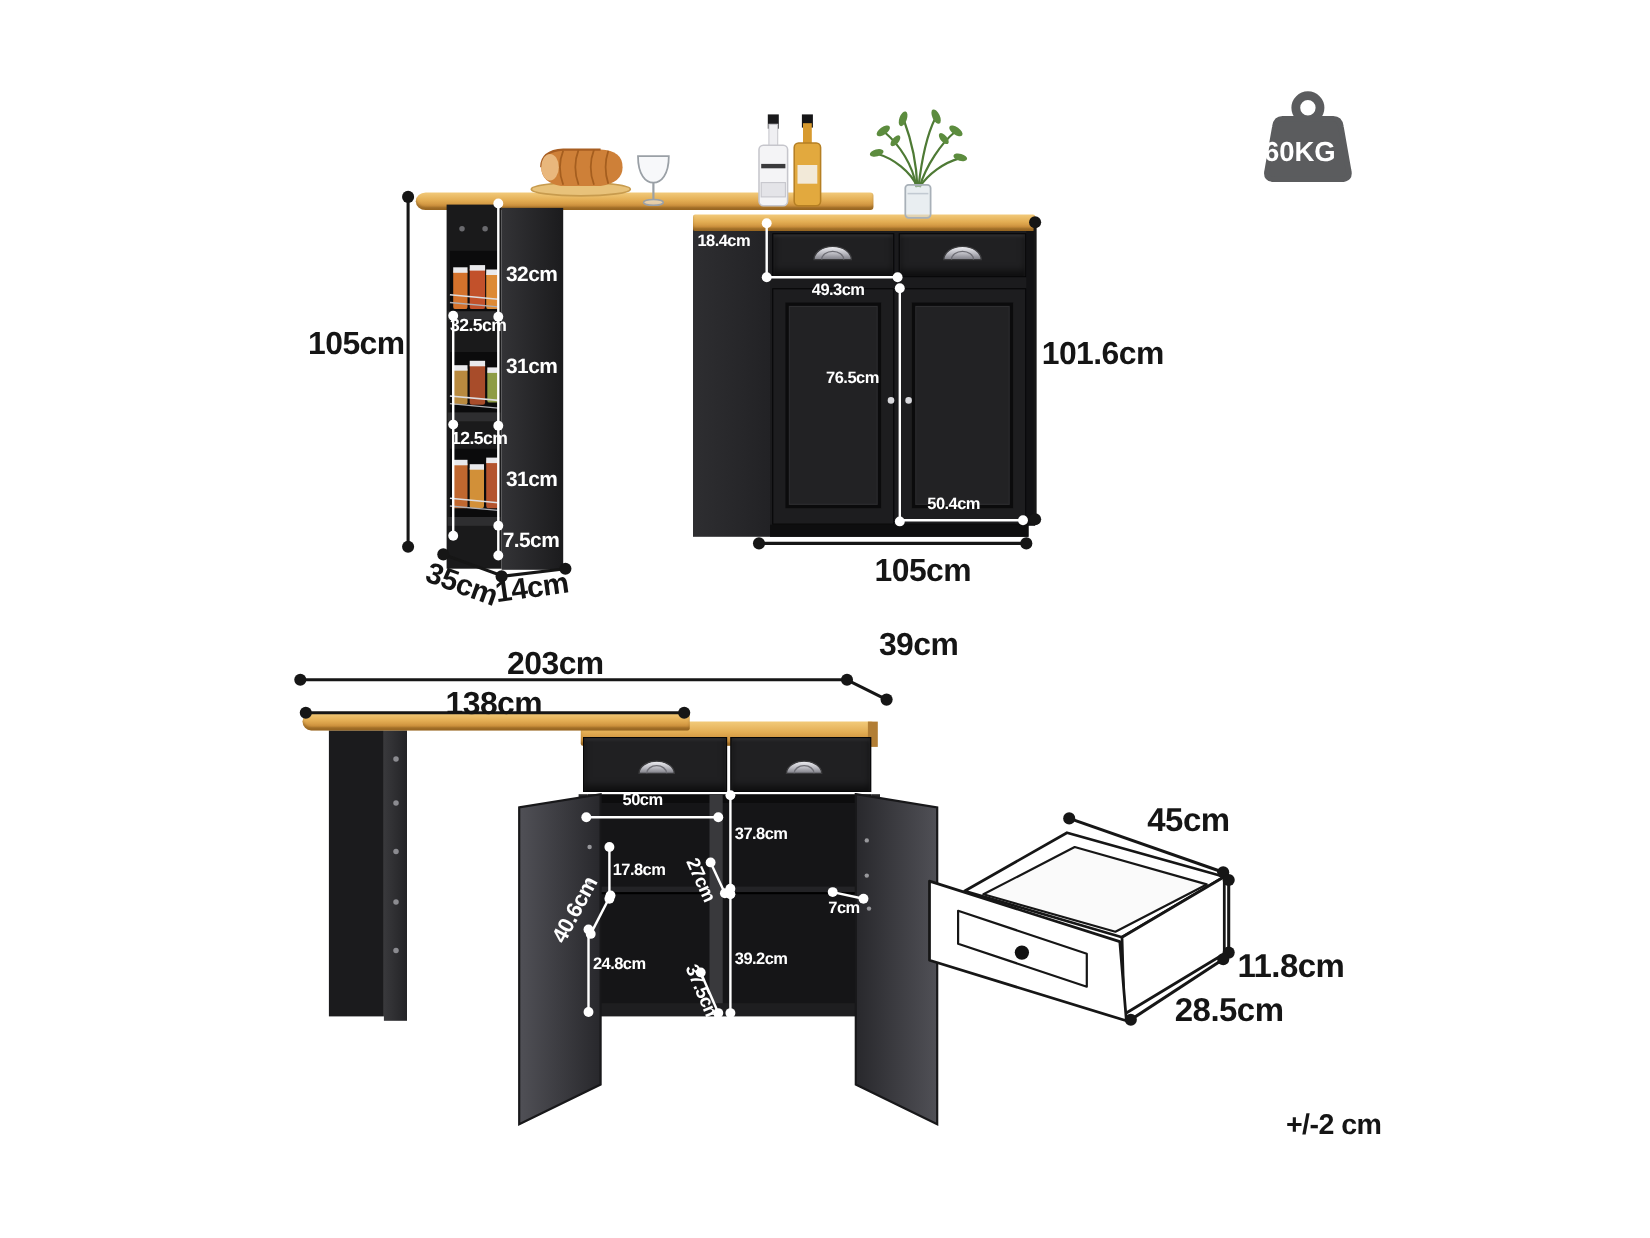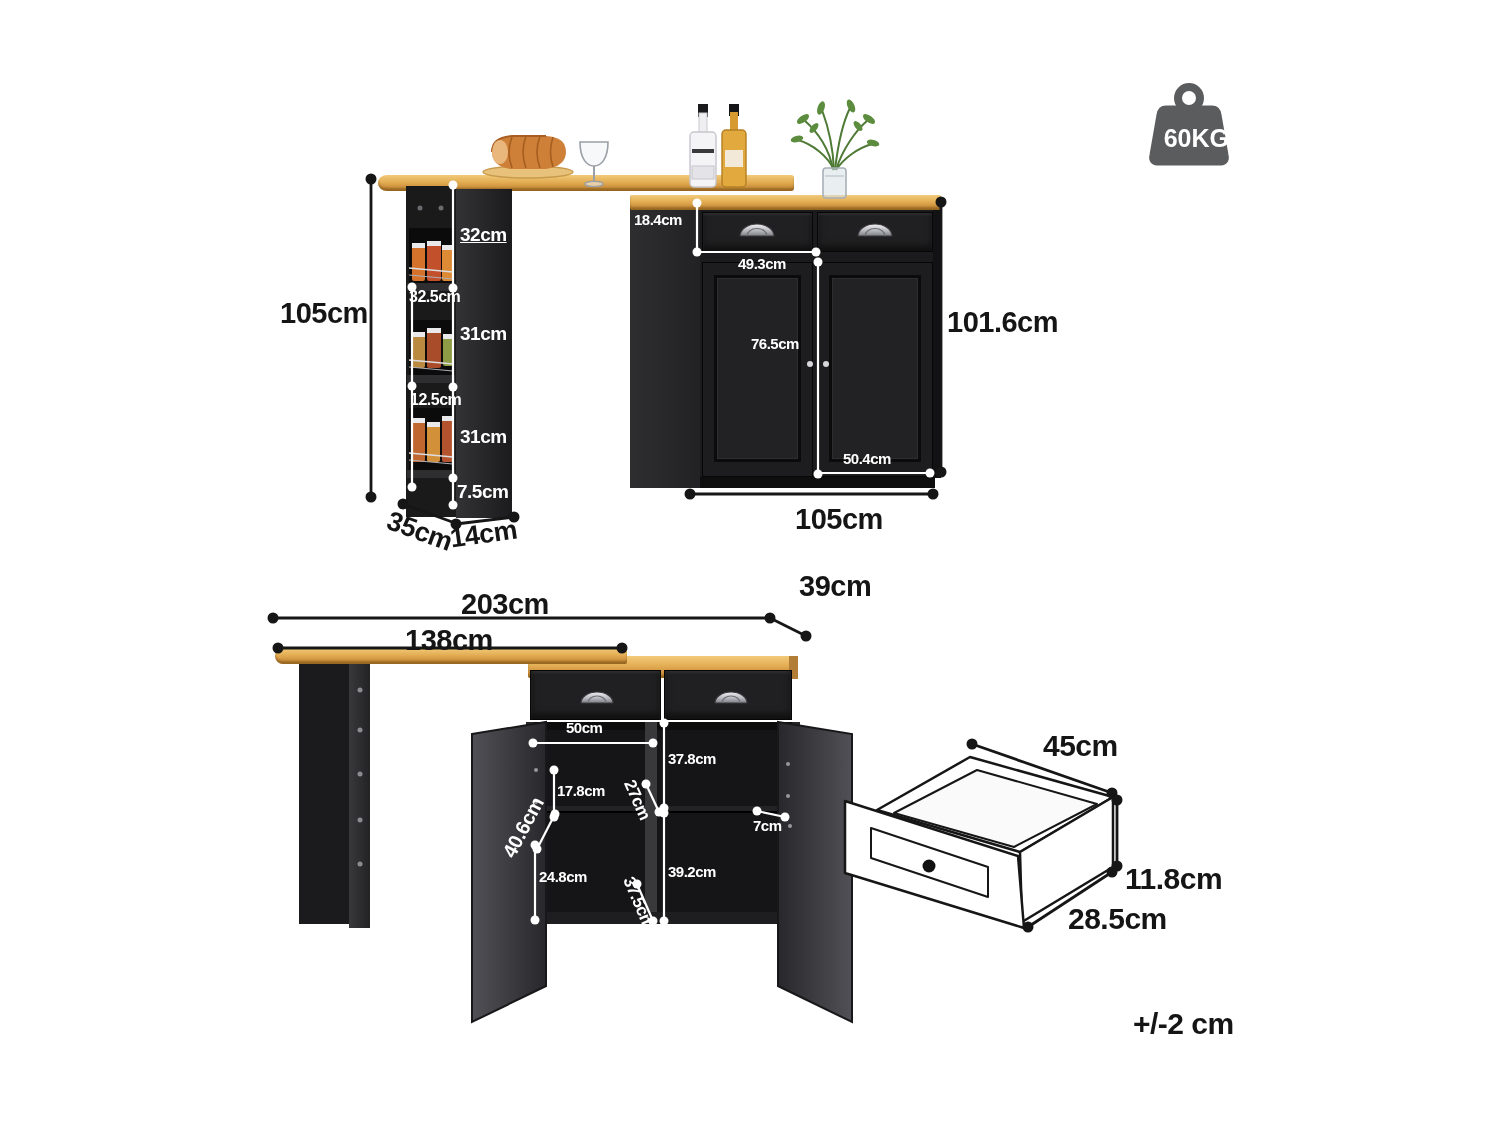--- a/index.html
+++ b/index.html
@@ -11,21 +11,21 @@
         box-shadow:inset 0 -3px 2px rgba(90,55,10,.35);}
   .blackface{position:absolute;background:#1B1B1D;}
   .drawface{position:absolute;background:#202022;border:1px solid #060607;
             box-shadow:inset 0 2px 3px rgba(255,255,255,.07),inset 0 -5px 7px rgba(0,0,0,.55);}
   .doorface{position:absolute;background:#1D1D1F;border:1px solid #060607;}
   .panel{position:absolute;inset:12px 11px 14px 11px;border:3px solid #0B0B0C;background:#222224;
          box-shadow:inset 0 0 0 1px #2E2E30;}
   .lbl{position:absolute;font-weight:bold;color:#151515;font-size:29px;white-space:nowrap;z-index:60;
        letter-spacing:-.5px;}
   .lbl.w{color:#fff;}
-  .s30{font-size:30px;} .s27{font-size:27px;} .s26{font-size:30px;} .s25{font-size:25px;}
+  .s30{font-size:30px;} .s27{font-size:27px;} .s26{font-size:26px;margin-left:36px;} .s25{font-size:25px;}
   .s21{font-size:15px;} .s20{font-size:20px;} .s19{font-size:19px;} .s17{font-size:17px;} .s16{font-size:16px;}
   svg.layer{position:absolute;left:0;top:0;z-index:20;}
   svg#overlay{z-index:50;}
 </style>
 </head>
 <body>
 
 <div id="scene">
 
   <div class="wood" style="left:630px;top:195px;width:311px;height:15px;border-radius:2px;z-index:5;"></div>
@@ -308,21 +308,21 @@
       <line x1="637" y1="884" x2="653" y2="921"></line>
         <circle cx="637" cy="884" r="4.5" stroke="none"></circle>
         <circle cx="653" cy="921" r="4.5" stroke="none"></circle>
       <line x1="664" y1="813" x2="664" y2="921"></line>
         <circle cx="664" cy="813" r="4.5" stroke="none"></circle>
         <circle cx="664" cy="921" r="4.5" stroke="none"></circle>
     </g>
   </svg>
 
   <div class="lbl" style="left:280px;top:297px;">105cm</div>
-  <div class="lbl w s19" style="left:460px;top:224px;text-decoration:underline;">32cm</div>
+  <div class="lbl w s19" style="left:460px;top:239px;">32cm</div>
   <div class="lbl w s16" style="left:409px;top:288px;">32.5cm</div>
   <div class="lbl w s19" style="left:460px;top:323px;">31cm</div>
   <div class="lbl w s16" style="left:410px;top:391px;">12.5cm</div>
   <div class="lbl w s19" style="left:460px;top:426px;">31cm</div>
   <div class="lbl w s19" style="left:457px;top:481px;">7.5cm</div>
   <div class="lbl s27" style="left:386px;top:516px;transform:rotate(20deg);">35cm</div>
   <div class="lbl s27" style="left:450px;top:519px;transform:rotate(-8deg);">14cm</div>
   <div class="lbl w s21" style="left:634px;top:211px;">18.4cm</div>
   <div class="lbl w s21" style="left:738px;top:255px;">49.3cm</div>
   <div class="lbl w s21" style="left:751px;top:335px;">76.5cm</div>
@@ -340,16 +340,16 @@
   <div class="lbl w s20" style="left:491px;top:816px;transform:rotate(-62deg);">40.6cm</div>
   <div class="lbl w s21" style="left:753px;top:817px;text-align:right;">7cm</div>
   <div class="lbl w s21" style="left:539px;top:868px;">24.8cm</div>
   <div class="lbl w s17" style="left:611px;top:893px;transform:rotate(67deg);">37.5cm</div>
   <div class="lbl w s21" style="left:668px;top:863px;">39.2cm</div>
 
   <div class="lbl s30" style="left:1043px;top:729px;">45cm</div>
   <div class="lbl s30" style="left:1125px;top:816px;margin-top:46px;">11.8cm</div>
   <div class="lbl s30" style="left:1068px;top:902px;">28.5cm</div>
 
-  <div class="lbl w s25" style="left:1149px;top:124px;width:80px;text-align:right;letter-spacing:0;">60KG</div>
+  <div class="lbl w s25" style="left:1149px;top:124px;width:80px;text-align:left;letter-spacing:0;">60KG</div>
   <div class="lbl s26" style="left:1133px;top:1007px;">+/-2 cm</div>
 
 </div>
 
 </body></html>

